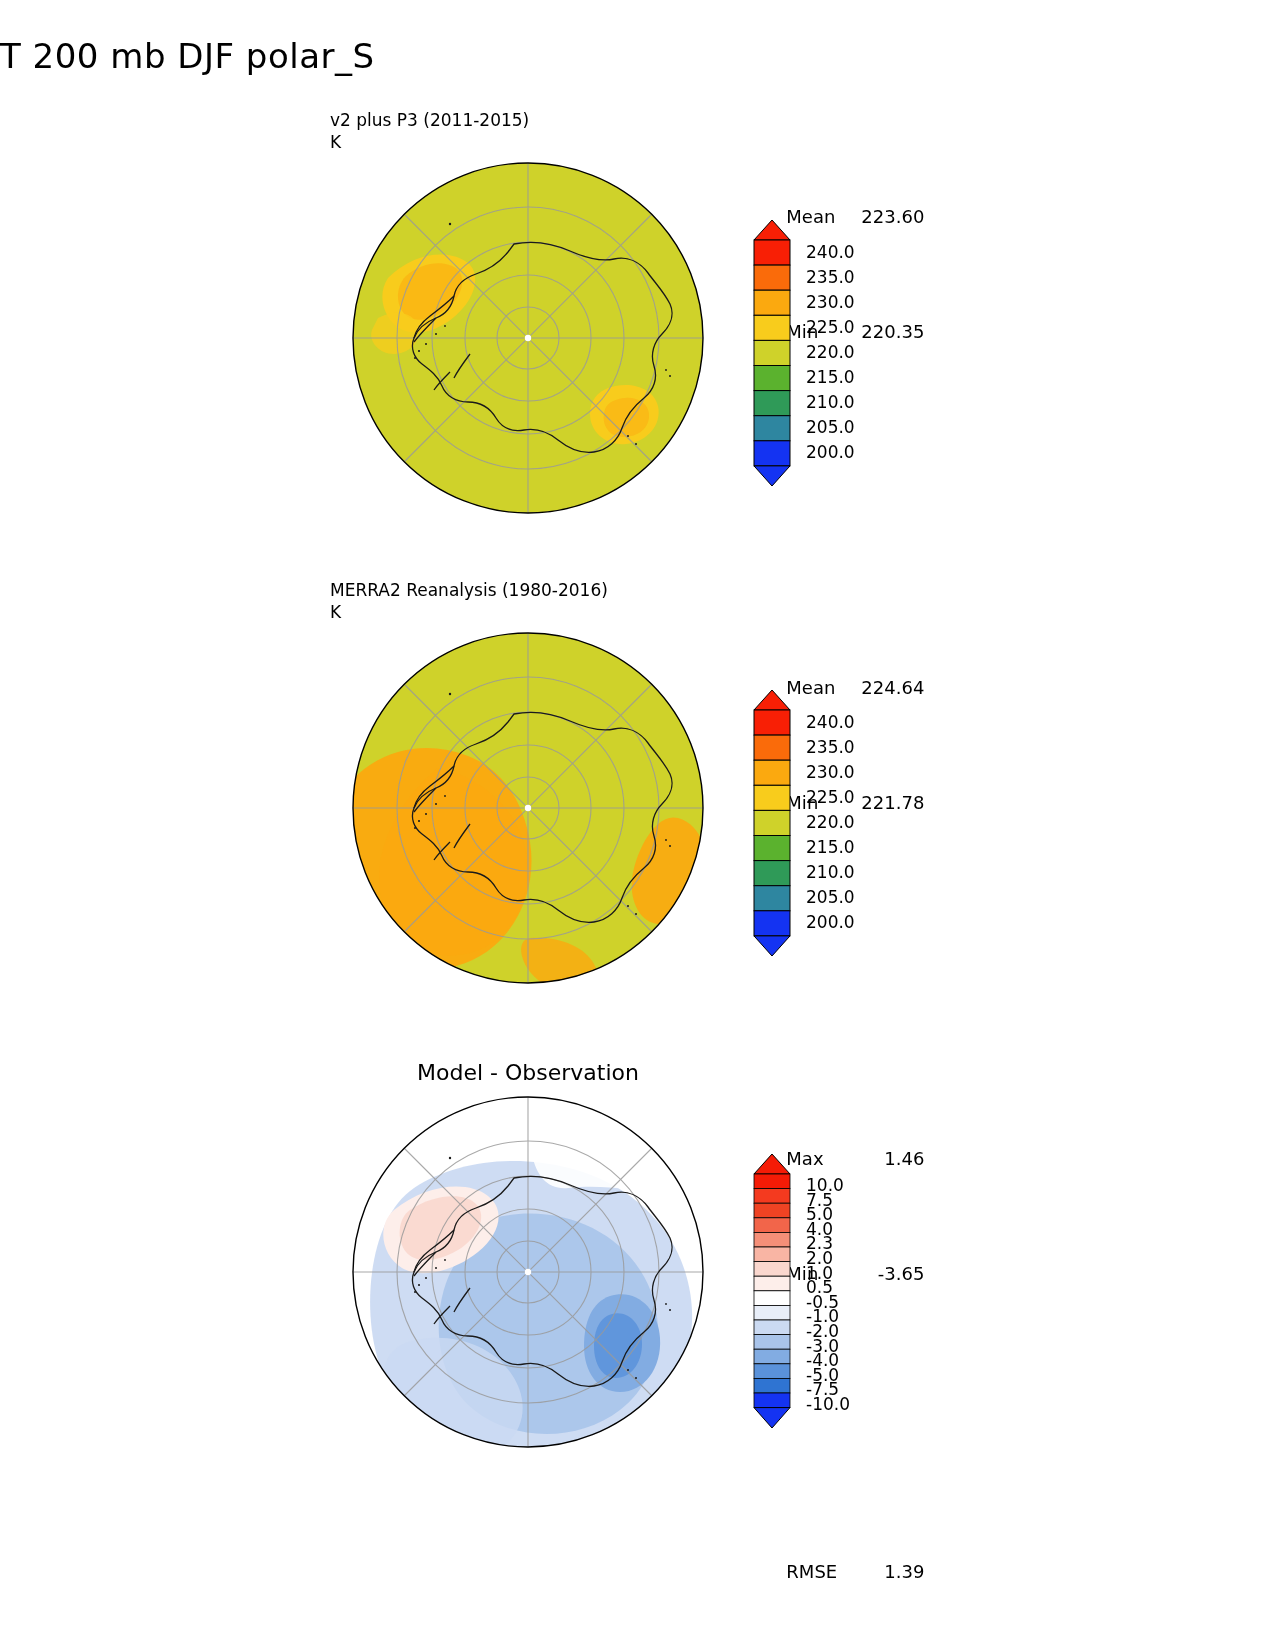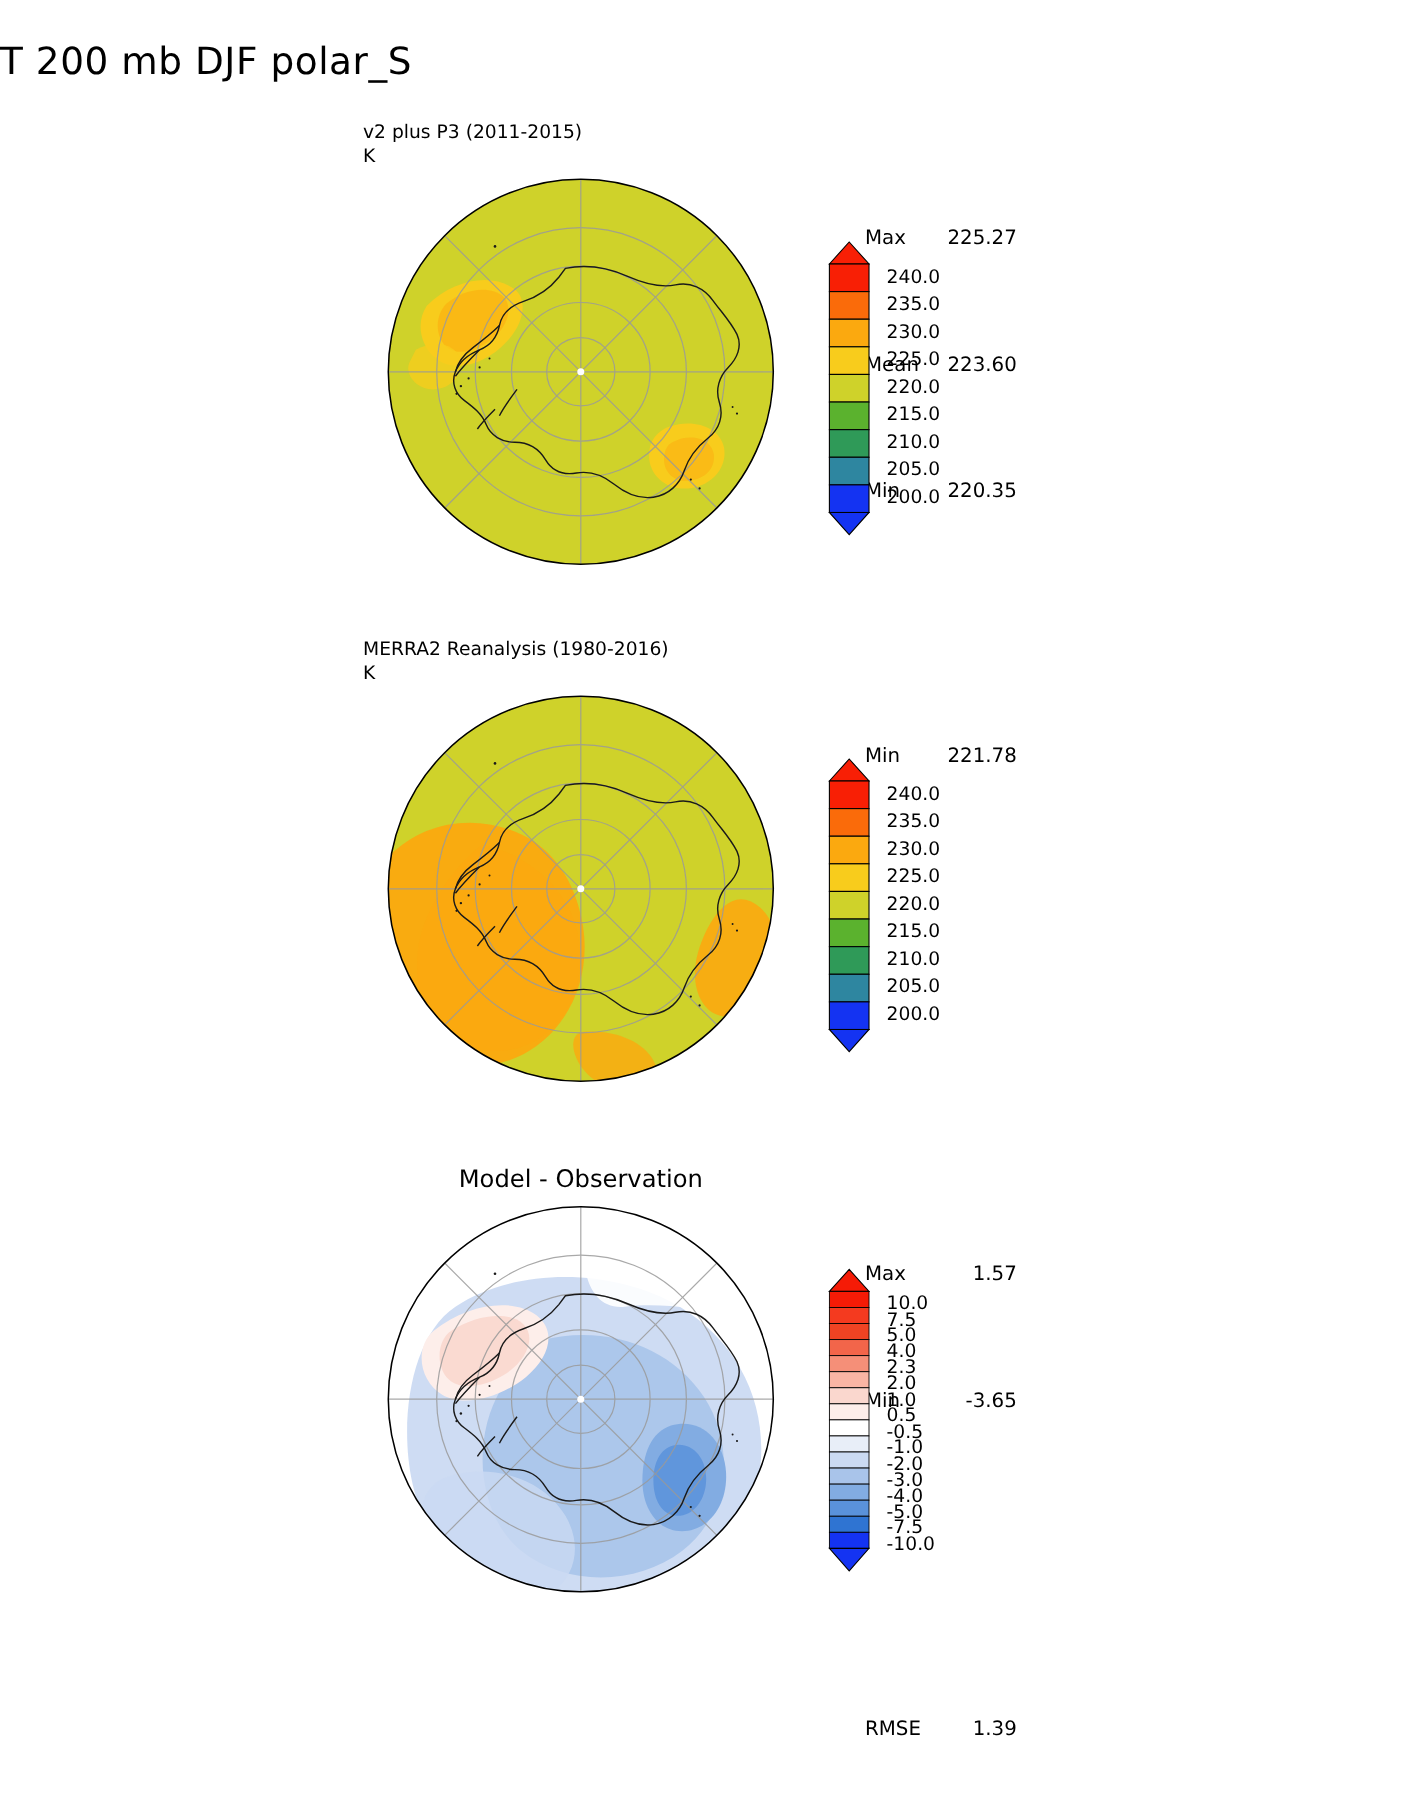--- a/index.html
+++ b/index.html
@@ -151,23 +151,20 @@
             <circle cx="348" cy="212" r="0.9"></circle>
           <circle cx="132" cy="66" r="1.2"></circle>
         </g>
         <circle cx="210" cy="180" r="3.2" fill="#ffffff"></circle>
       </g>
       <circle cx="210" cy="180" r="175" fill="none" stroke="#000000" stroke-width="1.4"></circle>
     </svg>
   </div>
 
   <div class="stats" style="left:752px; top:136px;">
-    <span class="row">
-      <span class="lbl">Max</span><span class="val">225.27</span>
-    </span>
     <span class="row">
       <span class="lbl">Mean</span><span class="val">223.60</span>
     </span>
     <span class="row">
       <span class="lbl">Min</span><span class="val">220.35</span>
     </span>
   </div>
 
   <div class="cbar" style="left:748px; top:218px; width:130px; height:280px;">
     <svg class="cbar-body" width="48" height="280" viewBox="0 0 48 280">
@@ -258,20 +255,23 @@
           <circle cx="132" cy="66" r="1.2"></circle>
         </g>
         <circle cx="210" cy="180" r="3.2" fill="#ffffff"></circle>
       </g>
       <circle cx="210" cy="180" r="175" fill="none" stroke="#000000" stroke-width="1.4"></circle>
     </svg>
   </div>
 
   <div class="stats" style="left:752px; top:607px;">
     <span class="row">
+      <span class="lbl">Mean</span><span class="val">224.64</span>
+    </span>
+    <span class="row">
       <span class="lbl">Min</span><span class="val">221.78</span>
     </span>
   </div>
 
   <div class="cbar" style="left:748px; top:688px; width:130px; height:280px;">
     <svg class="cbar-body" width="48" height="280" viewBox="0 0 48 280">
       <polygon points="6,22 24,2 42,22" fill="#f81f05" stroke="#000" stroke-width="1"></polygon>
       <rect x="6" y="22" width="36" height="25.1" fill="#f81f05" stroke="#000" stroke-width="1"></rect>
       <rect x="6" y="47.1" width="36" height="25.1" fill="#fa6b0a" stroke="#000" stroke-width="1"></rect>
       <rect x="6" y="72.2" width="36" height="25.1" fill="#fba90f" stroke="#000" stroke-width="1"></rect>
@@ -367,21 +367,21 @@
           <circle cx="132" cy="66" r="1.2"></circle>
         </g>
         <circle cx="210" cy="180" r="3.2" fill="#ffffff"></circle>
       </g>
       <circle cx="210" cy="180" r="175" fill="none" stroke="#000000" stroke-width="1.4"></circle>
     </svg>
   </div>
 
   <div class="stats" style="left:752px; top:1078px;">
     <span class="row">
-      <span class="lbl">Max</span><span class="val">1.57</span>
+      <span class="lbl">Max</span><span class="val">1.46</span>
     </span>
     <span class="row">
       <span class="lbl">Min</span><span class="val">-3.65</span>
     </span>
   </div>
 
   <div class="cbar" style="left:748px; top:1152px; width:130px; height:290px;">
     <svg class="cbar-body" width="48" height="290" viewBox="0 0 48 290">
       <polygon points="6,22 24,2 42,22" fill="#f51b06" stroke="#000" stroke-width="1"></polygon>
       <rect x="6" y="22" width="36" height="14.6" fill="#f51b06" stroke="#000" stroke-width="0.8"></rect>

